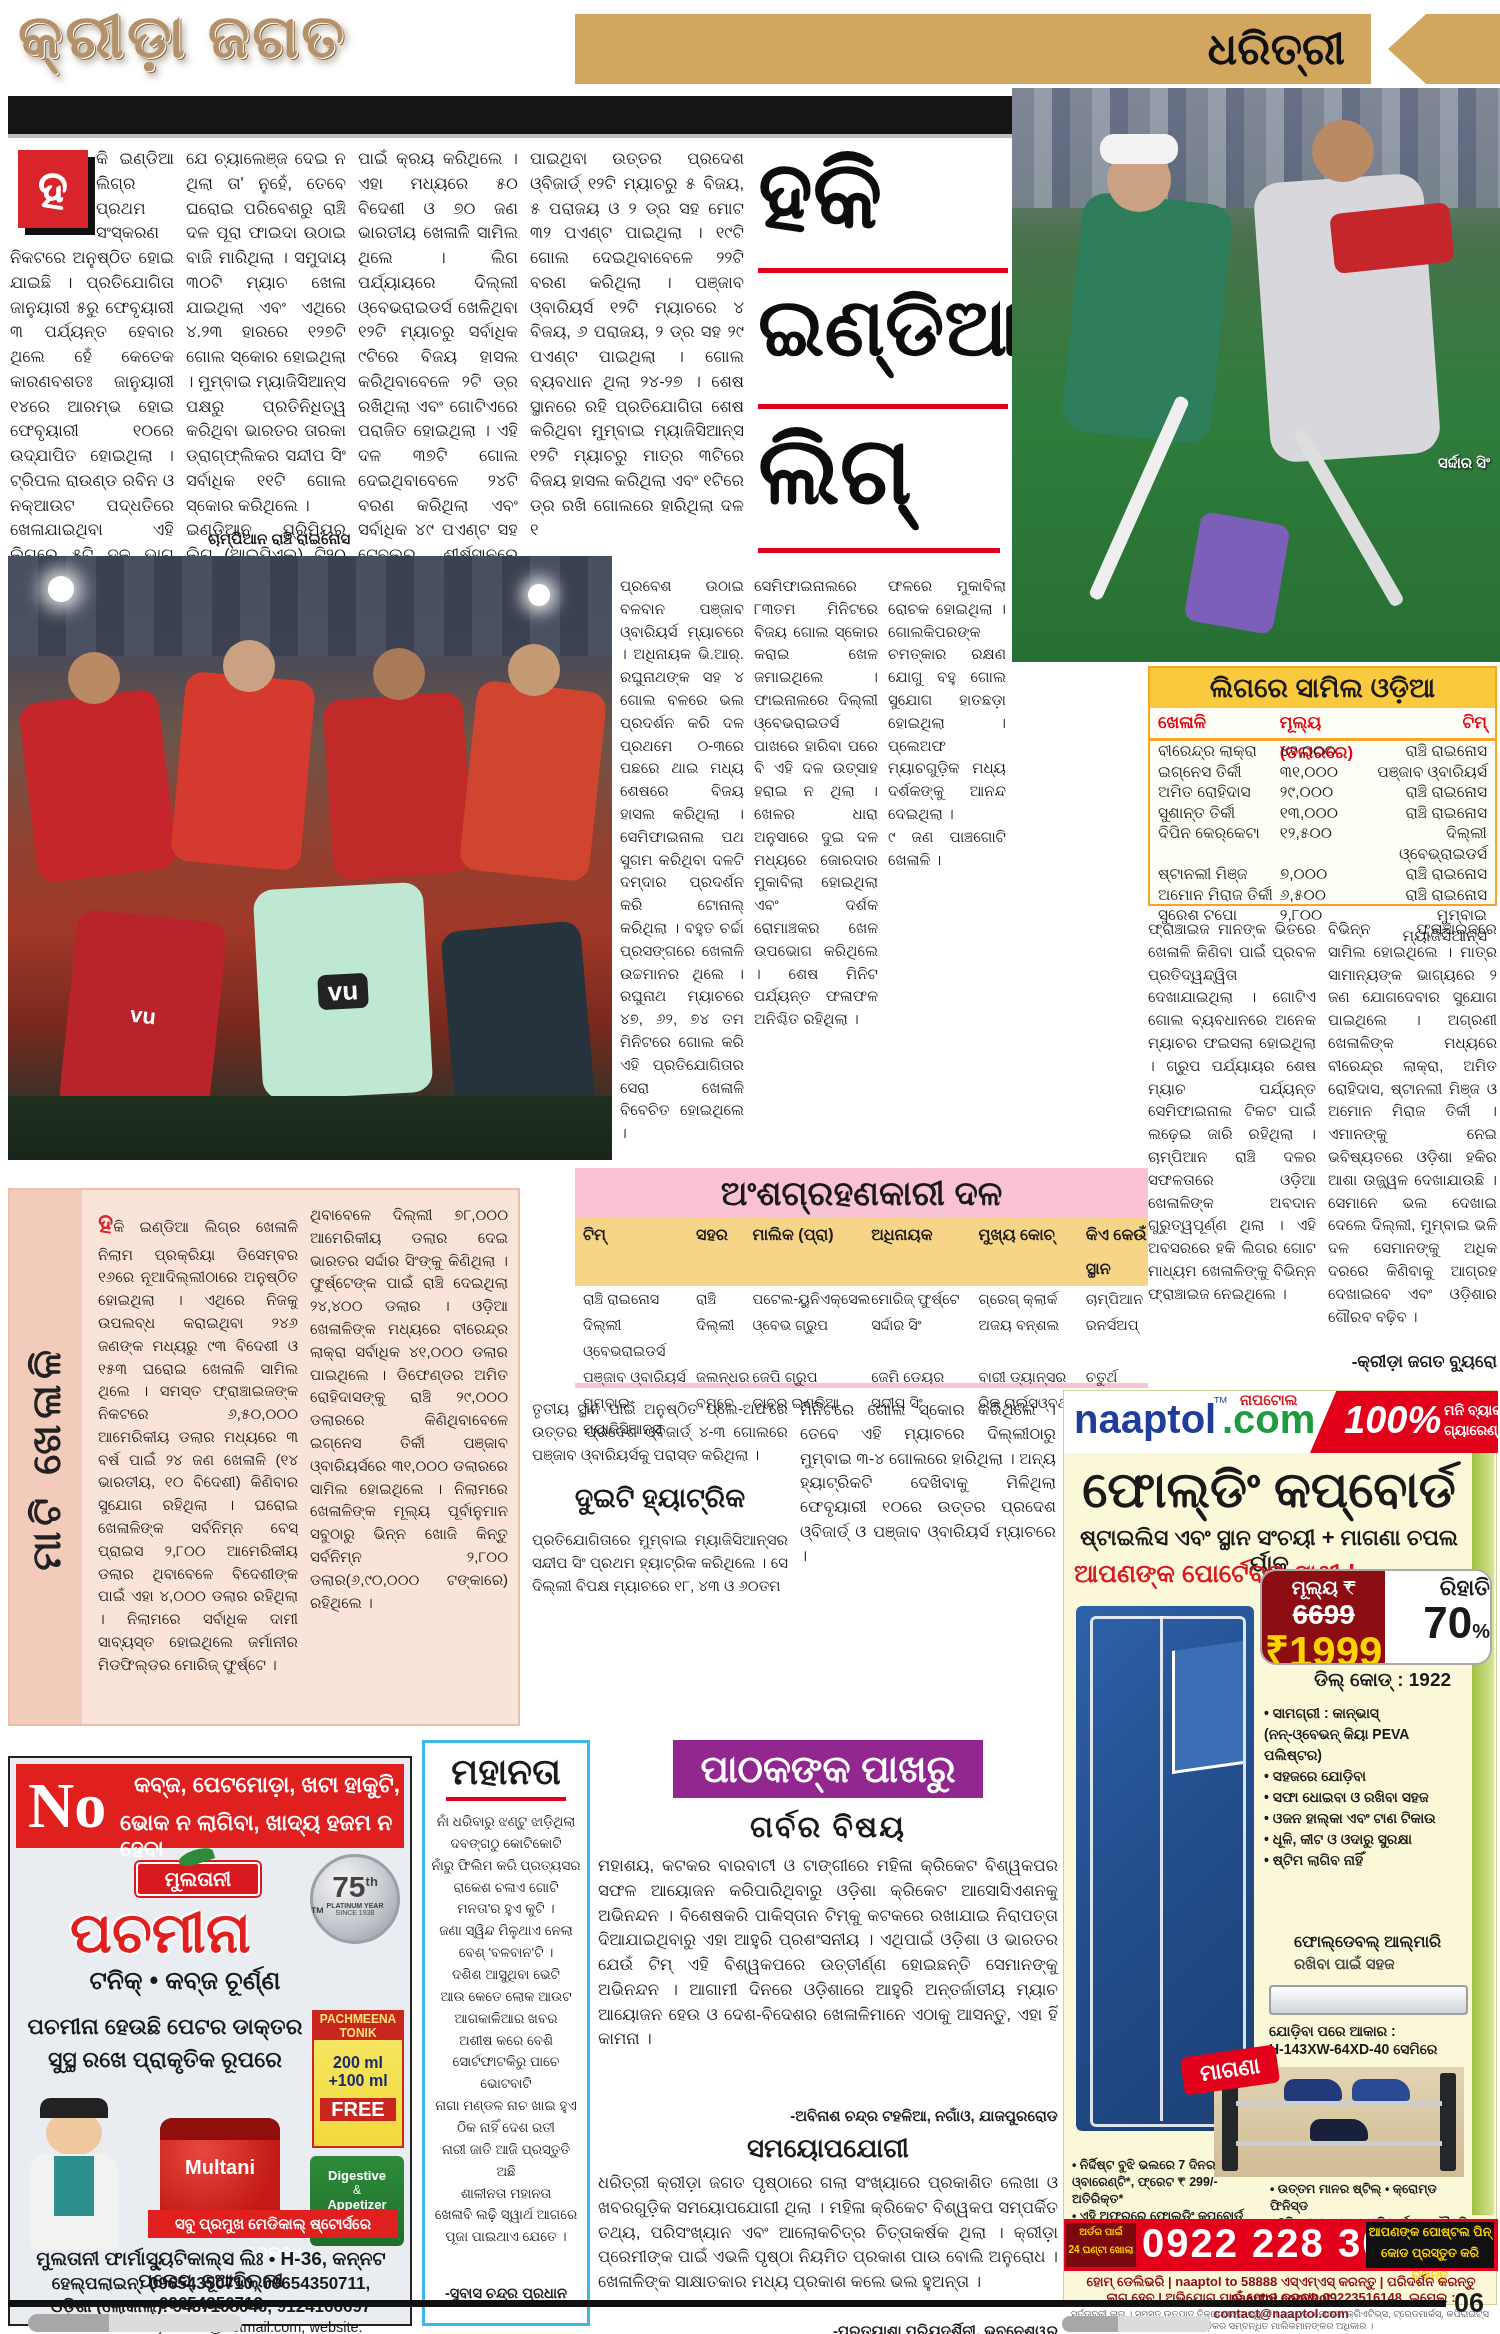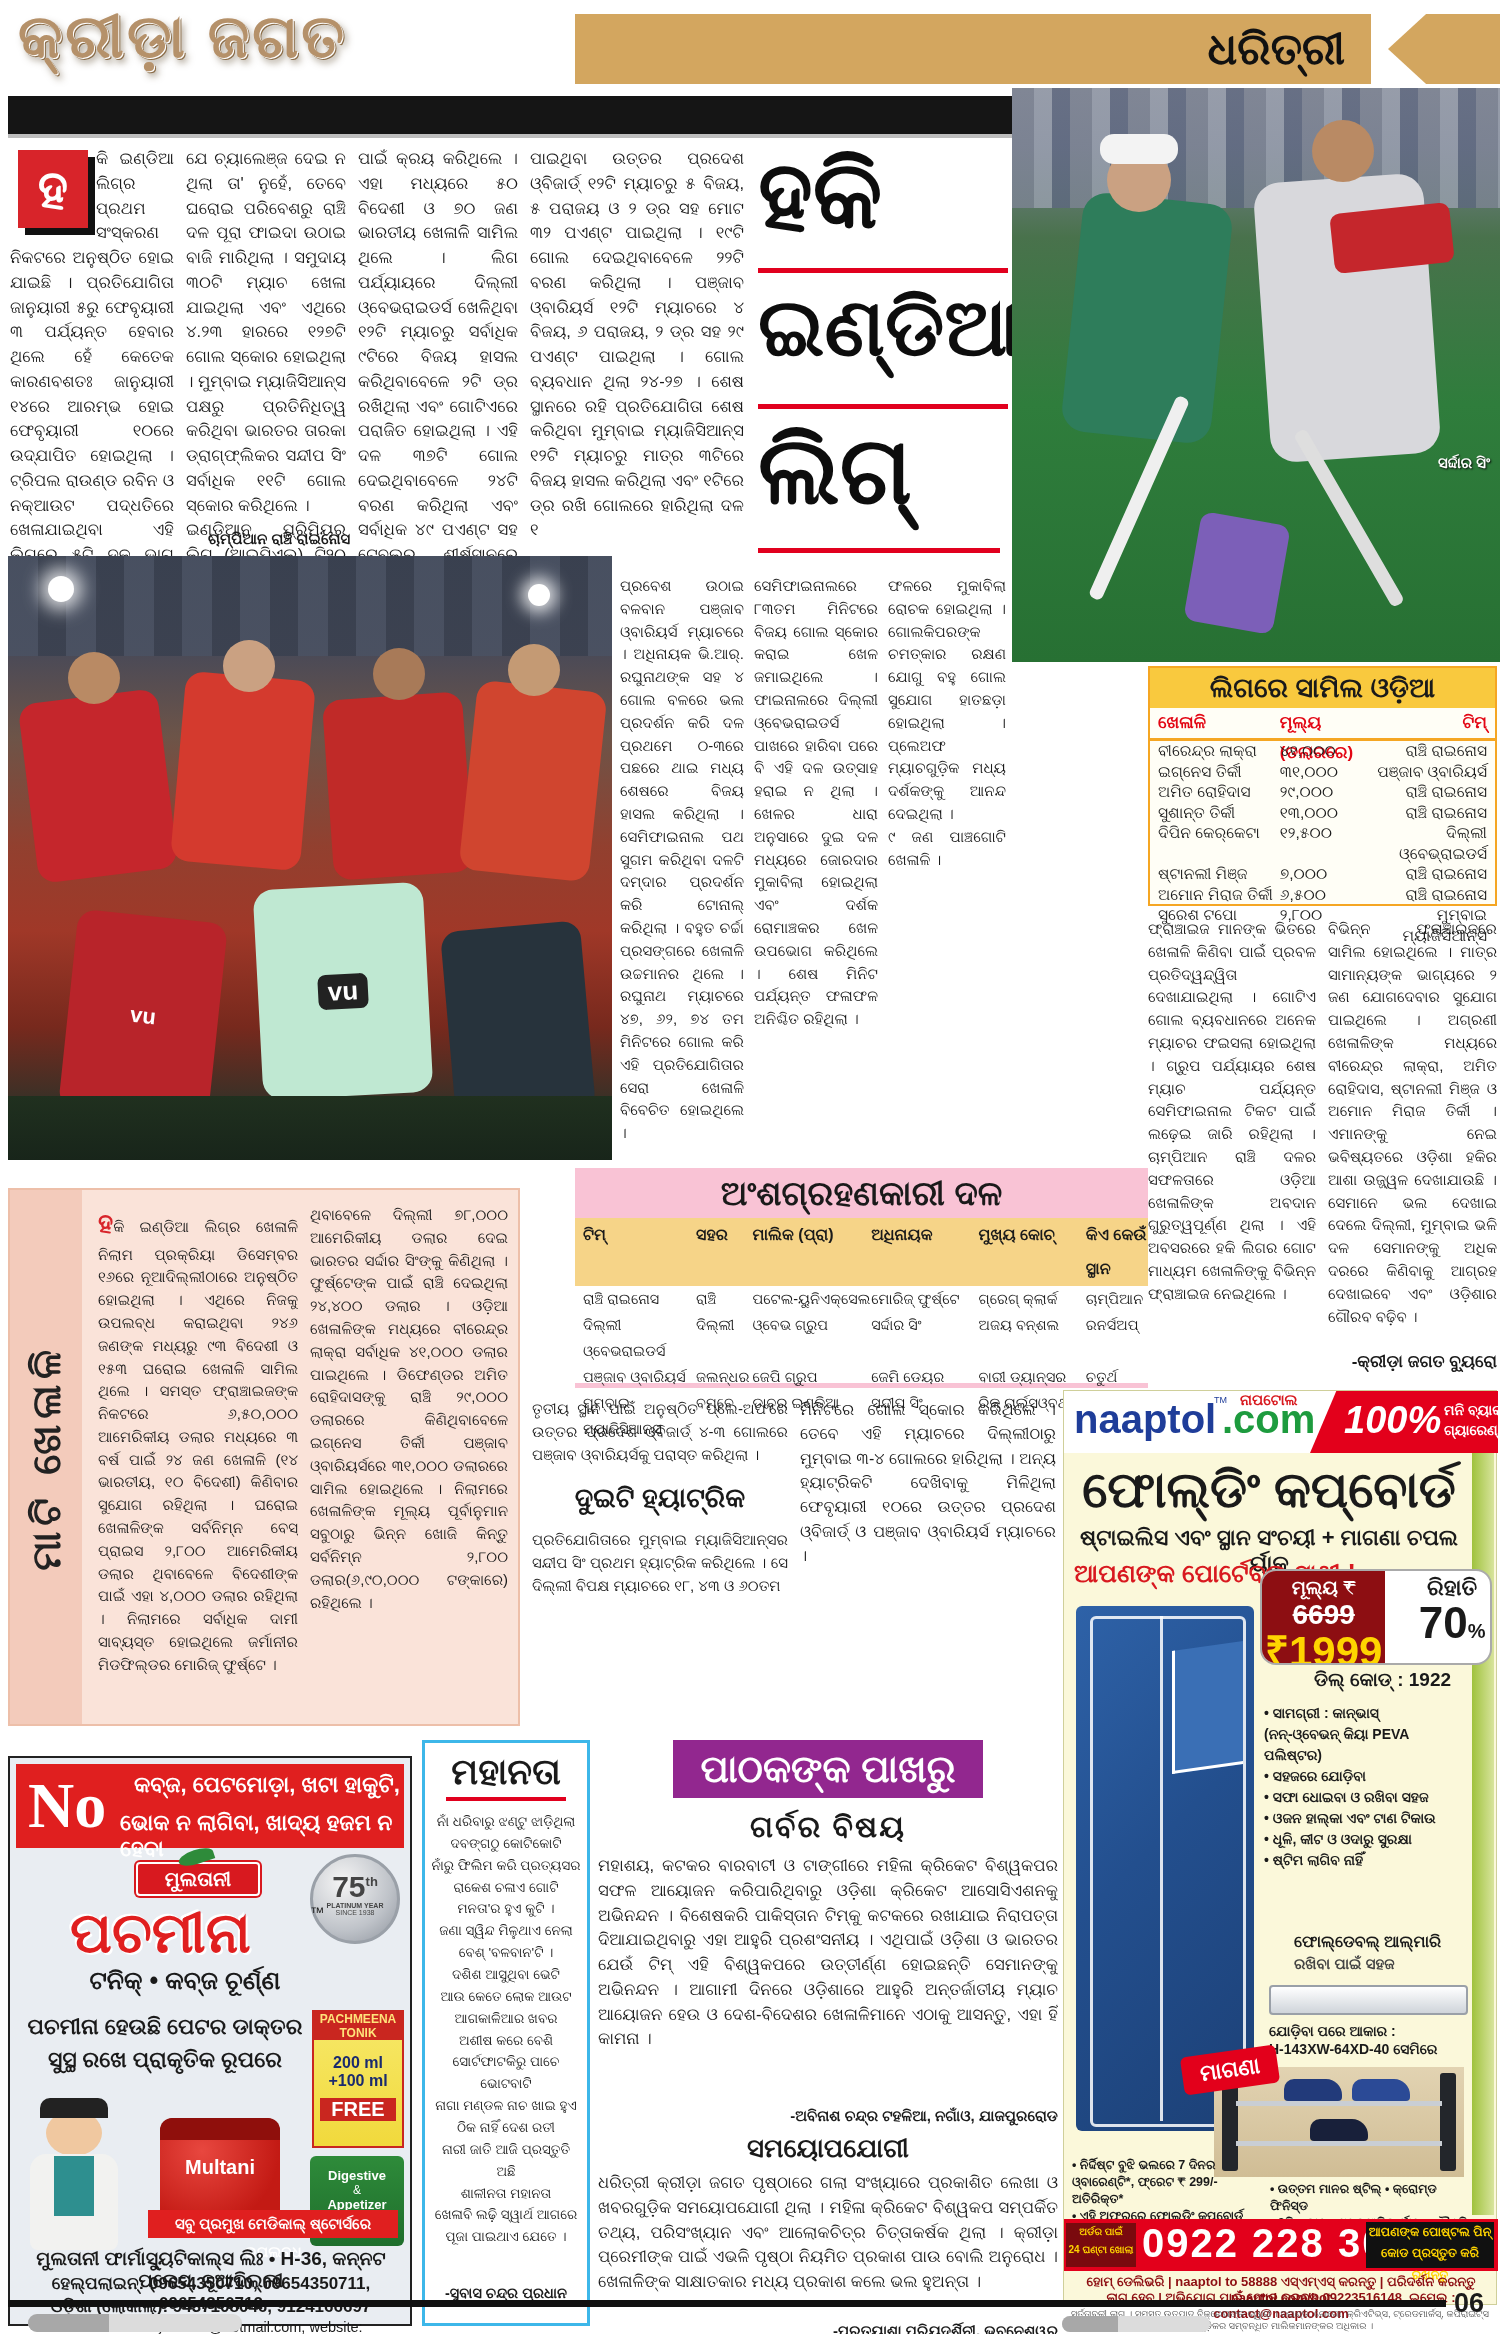--- a/index.html
+++ b/index.html
@@ -383,21 +383,21 @@
       <div class="abs" style="left:84px;top:10px;width:3px;height:505px;background:rgba(255,255,255,.85);"></div>
       <div class="abs" style="left:96px;top:40px;width:68px;height:120px;background:#3a6fb5;border-left:3px solid #fff;border-bottom:3px solid #fff;transform:skewY(-8deg);"></div>
     </div>
 
     <div class="abs pricecap" style="left:196px;top:178px;width:228px;height:92px;">
       <div class="priceleft">
         <div style="margin-top:6px;"><span class="bold" style="font-size:19px;">ମୂଲ୍ୟ ₹</span>
         <span class="bold strike" style="font-size:28px;">6699</span></div>
         <div class="bold" style="font-size:42px;color:#ffd400;line-height:1;">₹1999</div>
       </div>
-      <div style="width:38%;text-align:center;padding-left:29px;">
+      <div style="width:38%;text-align:right;padding-left:29px;">
         <div class="bold" style="font-size:22px;margin-top:4px;">ରିହାତି</div>
         <div style="line-height:1;"><span class="bold" style="font-size:44px;">70</span><span class="bold" style="font-size:20px;">%</span></div>
       </div>
     </div>
     <div class="abs bold" style="left:250px;top:278px;font-size:19px;">ଡିଲ୍ କୋଡ୍ : 1922</div>
 
     <div class="abs pre" style="left:200px;top:312px;width:205px;font-size:14px;line-height:1.5;font-weight:bold;">• ସାମଗ୍ରୀ : କାନ୍ଭାସ୍
 (ନନ୍-ଓ୍ବେଭନ୍ କିୟା PEVA ପଲିଷ୍ଟର)
 • ସହଜରେ ଯୋଡ଼ିବା
 • ସଫା ଧୋଇବା ଓ ରଖିବା ସହଜ

